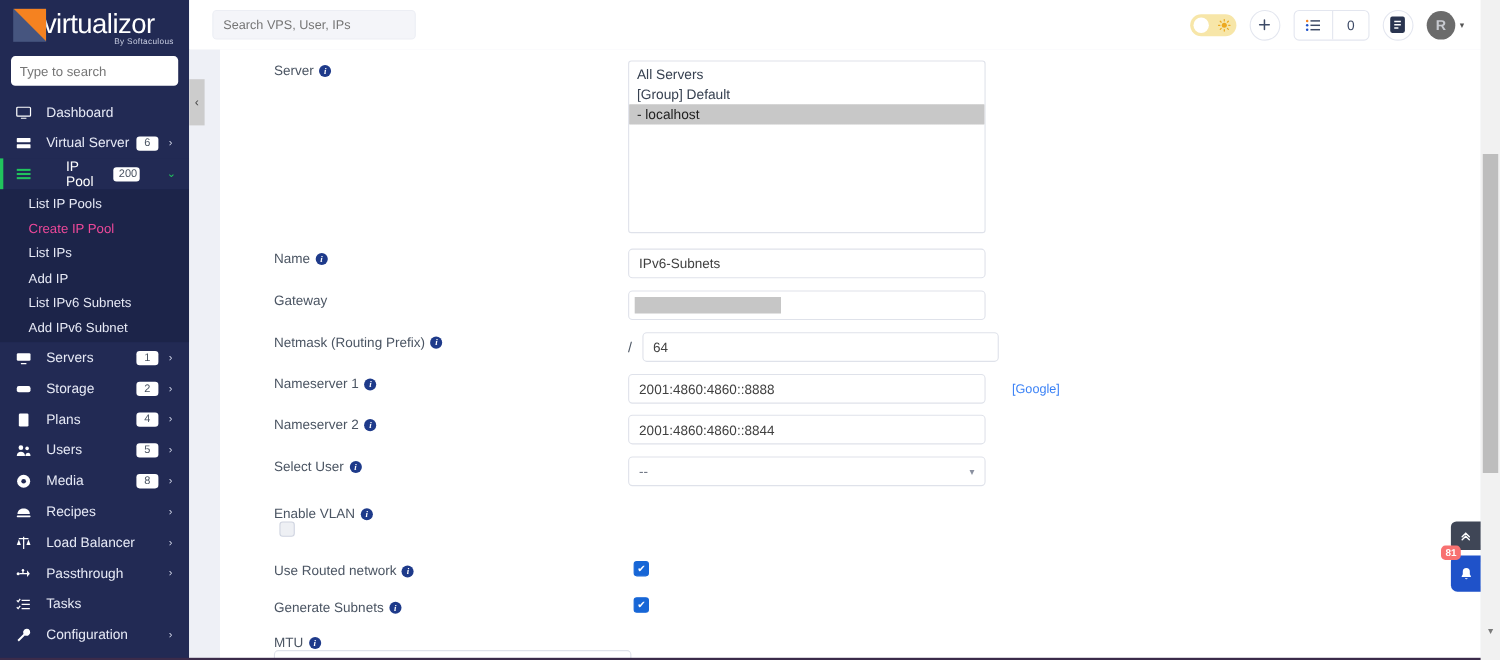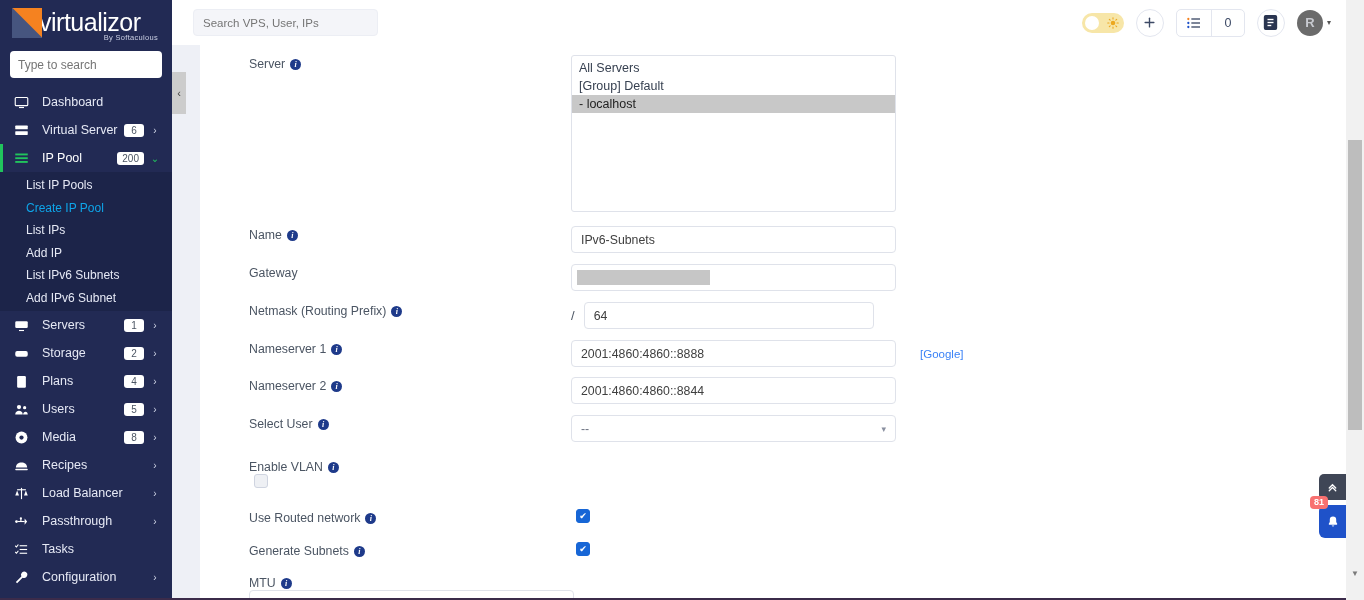--- a/index.html
+++ b/index.html
@@ -47,40 +47,40 @@
     color: #6b7280; font-family: inherit; background: transparent;
   }
 
   .nav-item {
     height: 28px; display: flex; align-items: center;
     padding: 0 12px 0 14px; color: #e6e9f5; font-size: 12.5px;
     position: relative; cursor: pointer;
   }
   .nav-item .ic { width: 22px; flex: none; display: flex; align-items: center; color: #ffffff; }
   .nav-item .lbl { flex: 1; margin-left: 6px; }
-  .nav-item.active { background: #222a54; color: #ffffff; }
+  .nav-item.active { background: #222a54; color: #ffffff; gap: 18px; }
   .nav-item.active::before {
     content: ""; position: absolute; left: 0; top: 0; bottom: 0;
     width: 3px; background: #21c45d;
   }
   .nav-item.active .ic { color: #21c45d; }
   .badge {
     background: #ffffff; color: #4b5563; font-size: 10px;
     border-radius: 3px; padding: 1px 5px; min-width: 20px;
     text-align: center; margin-right: 6px;
   }
   .chev { font-size: 10px; color: #cfd4e6; width: 10px; text-align: center; }
   .chev.down { color: #21c45d; }
 
   .submenu { background: #1c2449; padding: 2px 0 2px 0; }
   .sub-item {
     height: 22.5px; display: flex; align-items: center;
     padding-left: 26px; font-size: 12px; color: #e6e9f5; cursor: pointer;
   }
-  .sub-item.sel { color: #0ea5e9; }
+  .sub-item.sel { color: #ec4899; }
 
   
   #collapse-handle {
     position: absolute; left: 172px; top: 72px;
     width: 14px; height: 42px; background: #cccccc;
     display: flex; align-items: center; justify-content: center;
     color: #444; font-size: 11px; cursor: pointer; z-index: 6;
   }
 
   
@@ -520,21 +520,21 @@
       </div>
     </div>
 
     <div class="form-row" style="padding-top:11px;">
       <div class="f-label">
         <span>Netmask (Routing Prefix)</span>
         <span class="info-i">i</span>
       </div>
       <div class="f-field slashwrap">
         <span class="slash">/</span>
-        <input class="txt" style="width: 290px;" id="netmask-input" value="64">
+        <input class="txt" style="width: 324px;" id="netmask-input" value="64">
       </div>
     </div>
 
     <div class="form-row" style="padding-top:11px;">
       <div class="f-label">
         <span>Nameserver 1</span>
         <span class="info-i">i</span>
       </div>
       <div class="f-field inline-row">
         <input class="txt" id="ns1-input" value="2001:4860:4860::8888" style="">

